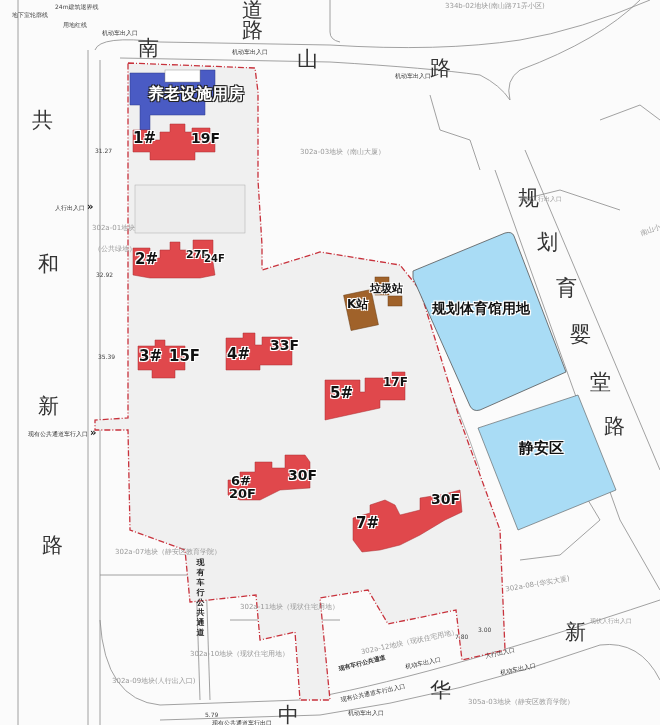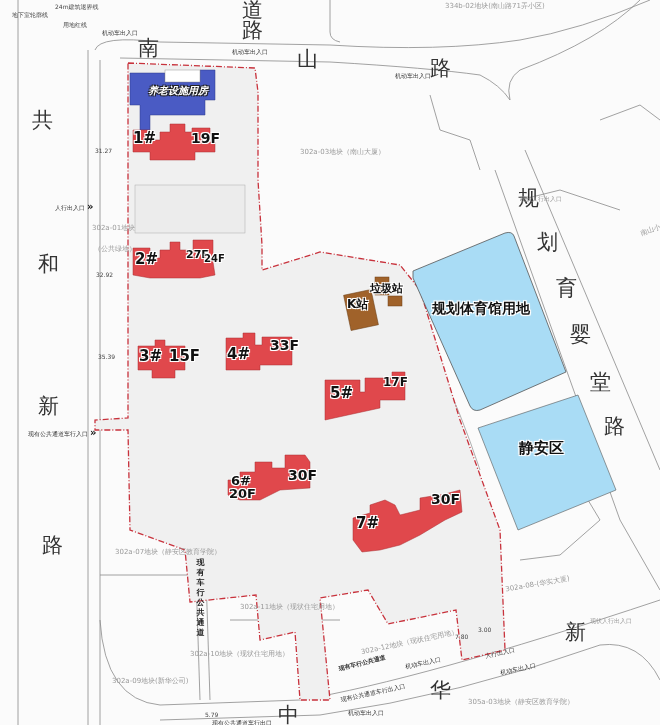--- a/index.html
+++ b/index.html
@@ -120,21 +120,21 @@
 <span class="road-char" style="left:570px;top:324px;">婴</span>
 <span class="road-char" style="left:590px;top:372px;">堂</span>
 <span class="road-char" style="left:604px;top:416px;">路</span>
 
 <span class="lot" style="left:300px;top:148px;">302a-03地块（南山大厦）</span>
 <span class="lot" style="left:92px;top:224px;">302a-01地块</span>
 <span class="lot" style="left:94px;top:245px;">（公共绿地）</span>
 <span class="lot" style="left:115px;top:548px;">302a-07地块（静安区教育学院）</span>
 <span class="lot" style="left:240px;top:603px;">302a-11地块（现状住宅用地）</span>
 <span class="lot" style="left:190px;pe:1;top:650px;">302a-10地块（现状住宅用地）</span>
-<span class="lot" style="left:112px;top:677px;">302a-09地块(新华公司)</span>
+<span class="lot" style="left:112px;top:677px;">302a-09地块(人行出入口)</span>
 <span class="lot" style="left:360px;top:638px;transform:rotate(-12deg);">302a-12地块（现状住宅用地）</span>
 <span class="lot" style="left:505px;top:580px;transform:rotate(-10deg);">302a-08-(华实大厦)</span>
 <span class="lot" style="left:468px;top:698px;">305a-03地块（静安区教育学院）</span>
 <span class="lot" style="left:640px;top:225px;transform:rotate(-20deg);">南山小学</span>
 
 <span class="tiny" style="left:95px;top:148px;">31.27</span>
 <span class="tiny" style="left:96px;top:272px;">32.92</span>
 <span class="tiny" style="left:98px;top:354px;">35.39</span>
 <span class="tiny" style="left:455px;top:634px;">7.80</span>
 <span class="tiny" style="left:478px;top:627px;">3.00</span>
@@ -151,21 +151,21 @@
 <span class="entry" style="left:340px;top:690px;transform:rotate(-12deg);">现有公共通道车行出入口</span>
 <span class="entry" style="left:348px;top:710px;">机动车出入口</span>
 <span class="entry" style="left:212px;top:720px;">现有公共通道车行出口</span>
 <span class="entry" style="left:500px;top:666px;transform:rotate(-12deg);">机动车出入口</span>
 <span class="entry" style="left:520px;top:196px;color:#999;">现状人行出入口</span>
 <span class="entry" style="left:590px;top:618px;color:#999;">现状人行出入口</span>
 
 <div class="vtext" style="left:196px;top:558px;">现有车行公共通道</div>
 <span class="entry" style="left:338px;top:660px;transform:rotate(-14deg);font-weight:bold;">现有车行公共通道</span>
 
-<span class="white-label" style="left:148px;top:86px;font-size:10px;font-style:italic;">养老设施用房</span>
+<span class="white-label" style="left:148px;top:86px;font-size:16px;">养老设施用房</span>
 <span class="bldg-label" style="left:347px;top:298px;font-size:12px;">K站</span>
 <span class="bldg-label" style="left:370px;top:283px;font-size:11px;">垃圾站</span>
 <span class="zone-label" style="left:432px;top:300px;font-size:14px;">规划体育馆用地</span>
 <span class="zone-label" style="left:519px;top:440px;font-size:15px;">静安区</span>
 
 <span class="bldg-label" style="left:133px;top:131px;font-size:15px;">1#</span>
 <span class="bldg-label" style="left:191px;top:131px;font-size:14px;">19F</span>
 
 <span class="bldg-label" style="left:135px;top:252px;font-size:15px;">2#</span>
 <span class="bldg-label" style="left:186px;top:249px;font-size:11px;">27F</span>

